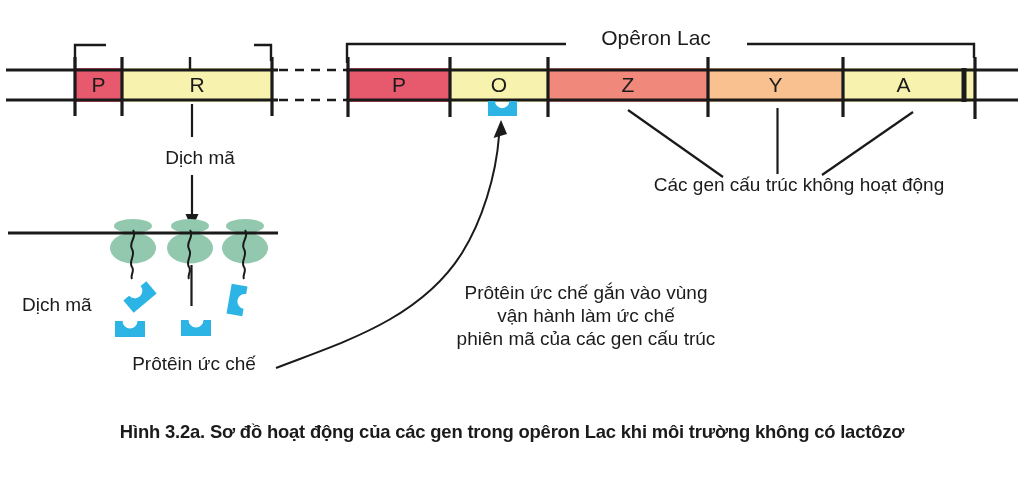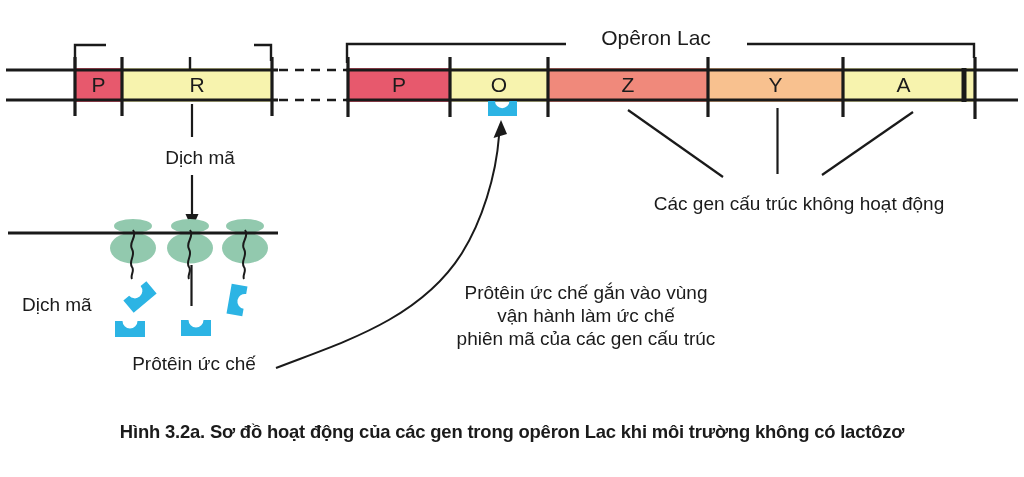--- a/index.html
+++ b/index.html
@@ -115,16 +115,16 @@
   <div class="lbl center" style="left:142px;top:147px;width:116px;">Dịch mã</div>
   <div class="lbl" style="left:22px;top:294px;text-align:right;">Dịch mã</div>
   <div class="lbl center" style="left:420px;top:281px;width:332px;line-height:23px;">
     <span class="annot-line">Prôtêin ức chế gắn vào vùng</span>
     <span class="annot-line">vận hành làm ức chế</span>
     <span class="annot-line">phiên mã của các gen cấu trúc</span>
   </div>
 
   <div class="lbl center" style="left:116px;top:353px;width:156px;">Prôtêin ức chế</div>
 
-  <div class="lbl center" style="left:604px;top:193px;width:390px;">Các gen cấu trúc không hoạt động</div>
+  <div class="lbl center" style="left:604px;top:174px;width:390px;">Các gen cấu trúc không hoạt động</div>
 
   <div class="caption">Hình 3.2a. Sơ đồ hoạt động của các gen trong opêron Lac khi môi trường không có lactôzơ</div>
 </div>
 
 </body></html>

